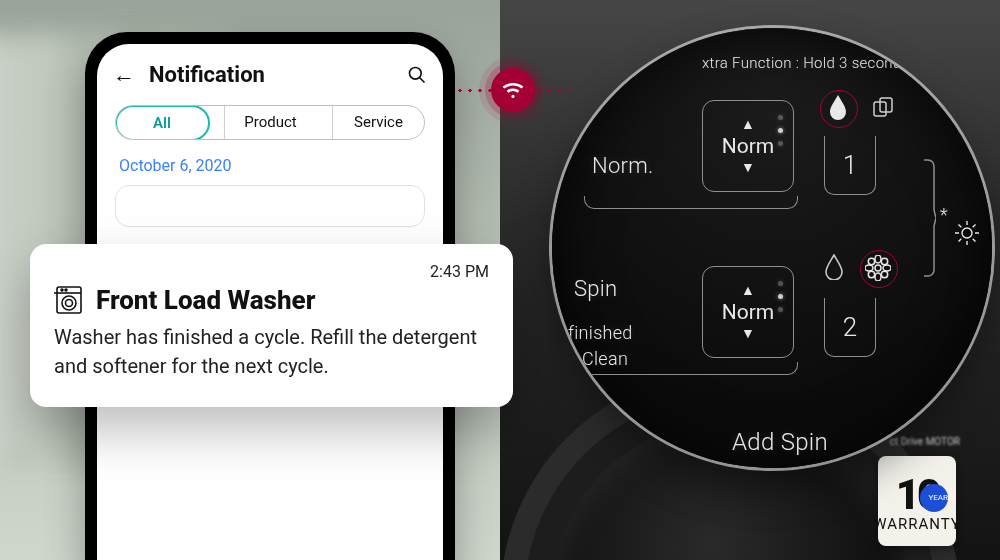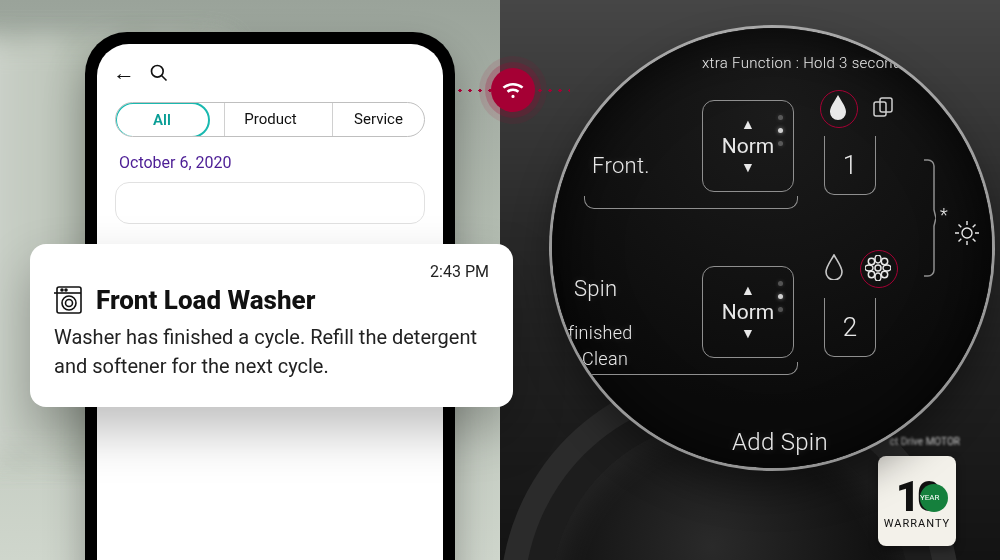--- a/index.html
+++ b/index.html
@@ -21,21 +21,21 @@
   .back-arrow{font-size:22px;line-height:1;color:#111;cursor:pointer;}
   .notif-title{font-size:22px;font-weight:700;color:#111;flex:1;}
   .search-icon{width:20px;height:20px;color:#111;cursor:pointer;}
   .search-icon svg{width:20px;height:20px;stroke:#111;stroke-width:2;fill:none;}
 
   .tabs{display:flex;gap:16px;border:1.5px solid #bfbfbf;border-radius:22px;margin:4px 18px 14px;overflow:hidden;}
   .tab{flex:1;text-align:center;padding:7px 0;font-size:15px;color:#111;cursor:pointer;}
   .tab + .tab{border-left:1.5px solid #d0d0d0;}
   .tab.active{border:2px solid #1ab9b0;border-radius:20px;margin:-1.5px;background:#fff;color:#0a9e96;font-weight:600;}
 
-  .date{padding:2px 22px 10px;font-size:16px;color:#4c1d95;}
+  .date{padding:2px 22px 10px;font-size:16px;color:#3b82f6;}
   .top-card-peek{margin:0 18px;height:40px;border:1px solid #e1e1e1;border-radius:14px;background:#fff;}
 
   
   .popup{position:absolute;left:30px;top:244px;width:435px;background:#fff;border-radius:16px;box-shadow:0 24px 50px rgba(0,0,0,.25);padding:18px 24px 26px;}
   .popup-time{text-align:right;font-size:16px;color:#222;margin-bottom:4px;}
   .popup-row{display:flex;align-items:center;gap:12px;}
   .washer-icon{width:30px;height:30px;flex-shrink:0;}
   .washer-icon svg{width:30px;height:30px;stroke:#111;stroke-width:1.6;fill:none;}
   .popup-title{font-size:26px;font-weight:800;color:#111;}
   .popup-body{font-size:20px;line-height:1.45;color:#222;margin-top:8px;}
@@ -44,23 +44,23 @@
   .wifi-link{position:absolute;left:455px;top:70px;width:115px;height:40px;display:flex;align-items:center;}
   .dots{flex:1;height:3px;background-image:radial-gradient(circle,#a50034 1.5px,transparent 1.8px);background-size:10px 3px;background-repeat:repeat-x;}
   .wifi-badge{position:absolute;left:50%;top:50%;transform:translate(-50%,-50%);width:44px;height:44px;border-radius:50%;background:#a50034;display:flex;align-items:center;justify-content:center;box-shadow:0 0 0 6px rgba(165,0,52,.22),0 0 0 12px rgba(165,0,52,.1);}
   .wifi-badge svg{width:24px;height:24px;fill:#fff;}
 
   
   .appliance{position:absolute;right:0;top:0;width:500px;height:560px;overflow:hidden;}
   .washer-body{position:absolute;left:-80px;top:-30px;right:-30px;bottom:-30px;background:linear-gradient(180deg,#4a4a4a 0%,#2b2b2b 40%,#111 100%);filter:blur(3px);}
   .washer-glass{position:absolute;left:50px;bottom:-220px;width:360px;height:360px;border-radius:50%;background:radial-gradient(circle at 45% 35%,#2a2a2a 0%,#0e0e0e 60%,#000 100%);box-shadow:inset 0 0 40px rgba(255,255,255,.1),0 0 0 26px #1d1d1d,0 0 0 50px #2b2b2b;}
   .badge10{position:absolute;right:44px;bottom:14px;width:78px;height:90px;background:#f3f1ea;border-radius:8px;display:flex;flex-direction:column;align-items:center;justify-content:center;box-shadow:0 4px 10px rgba(0,0,0,.4);}
-  .badge10 .yr{font-size:10px;background:#15803d;color:#fff;border-radius:50%;width:28px;height:28px;display:flex;align-items:flex-start;justify-content:center;position:absolute;top:28px;right:8px;flex-direction:column;line-height:.9;}
+  .badge10 .yr{font-size:10px;background:#1d4ed8;color:#fff;border-radius:50%;width:28px;height:28px;display:flex;align-items:flex-end;justify-content:center;position:absolute;top:28px;right:8px;flex-direction:column;line-height:.9;}
   .badge10 .num{font-size:42px;font-weight:900;color:#111;letter-spacing:-3px;}
-  .badge10 .war{font-size:11px;letter-spacing:1px;color:#111;margin-top:-4px;}
+  .badge10 .war{font-size:15px;letter-spacing:1px;color:#111;margin-top:-4px;}
   .badge-drive{position:absolute;right:40px;bottom:112px;color:#cfcfcf;font-size:10px;text-align:center;line-height:1.2;filter:blur(1.2px);}
 
   
   .zoom{position:absolute;left:552px;top:28px;width:440px;height:440px;border-radius:50%;overflow:hidden;background:radial-gradient(circle at 50% 20%,#1b1b1b 0%,#0b0b0b 70%);box-shadow:inset 0 0 60px rgba(0,0,0,.8),0 0 0 3px rgba(255,255,255,.55),0 20px 40px rgba(0,0,0,.4);}
   .zoom *{color:#e8e8e8;}
   .z-label{position:absolute;font-size:22px;font-weight:300;letter-spacing:.3px;text-shadow:0 0 8px rgba(255,255,255,.18);}
   .z-small{font-size:18px;}
   .z-tiny{font-size:15px;}
 
   .btn-frame{position:absolute;width:90px;height:90px;border:1.5px solid #8f8f8f;border-radius:12px;display:flex;flex-direction:column;align-items:center;justify-content:center;gap:4px;}
@@ -106,21 +106,21 @@
       <div class="yr">
           <span style="font-size:8px">YEAR</span>
         </div>
       <div class="war">WARRANTY</div>
     </div>
   </div>
 
   <div class="zoom">
     <div class="z-label z-tiny" style="left:150px;top:26px;">xtra Function : Hold 3 seconds</div>
 
-    <div class="z-label" style="left:40px;top:125px;">Front.</div>
+    <div class="z-label" style="left:40px;top:125px;">Norm.</div>
     <div class="btn-frame" style="left:150px;top:72px;">
       <div class="arrow-stack">▲</div>
       <div class="norm">Norm</div>
       <div class="arrow-stack">▼</div>
       <div class="dots3">
           <div class="dot off"></div>
           <div class="dot"></div>
           <div class="dot off"></div>
         </div>
     </div>
@@ -194,20 +194,21 @@
         </svg>
     </div>
 
     <div class="z-label" style="left:180px;top:400px;font-size:24px;">Add Spin</div>
   </div>
 
   <div class="phone">
     <div class="phone-screen">
       <div class="notif-header">
         <div class="back-arrow">←</div>
+        <div class="notif-title">Notification</div>
         <div class="search-icon">
           <svg viewBox="0 0 24 24">
               <circle cx="10" cy="10" r="7"></circle>
               <line x1="15" y1="15" x2="21" y2="21"></line>
             </svg>
         </div>
       </div>
       <div class="tabs">
         <div class="tab active">All</div>
         <div class="tab">Product</div>

